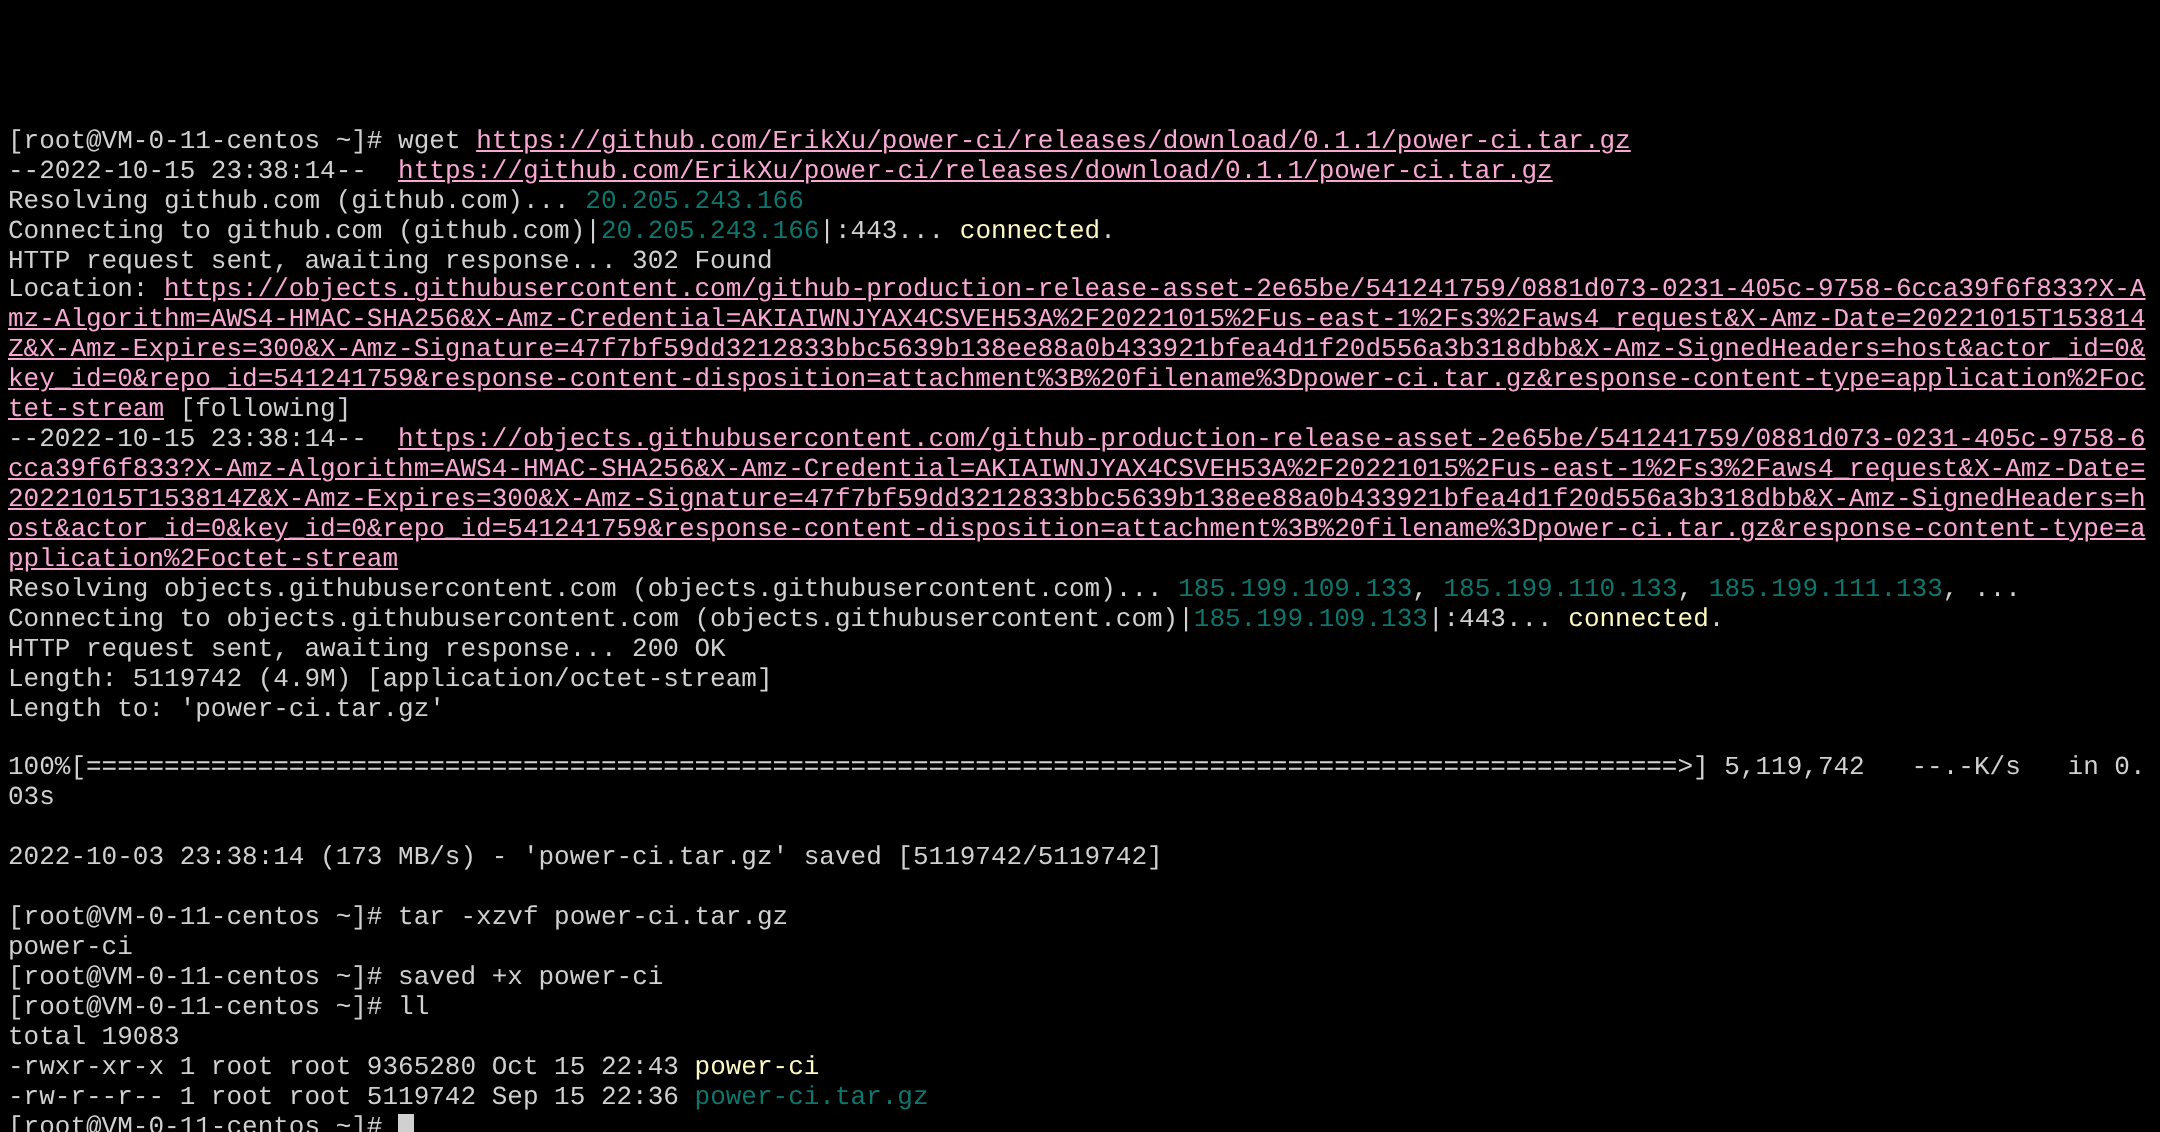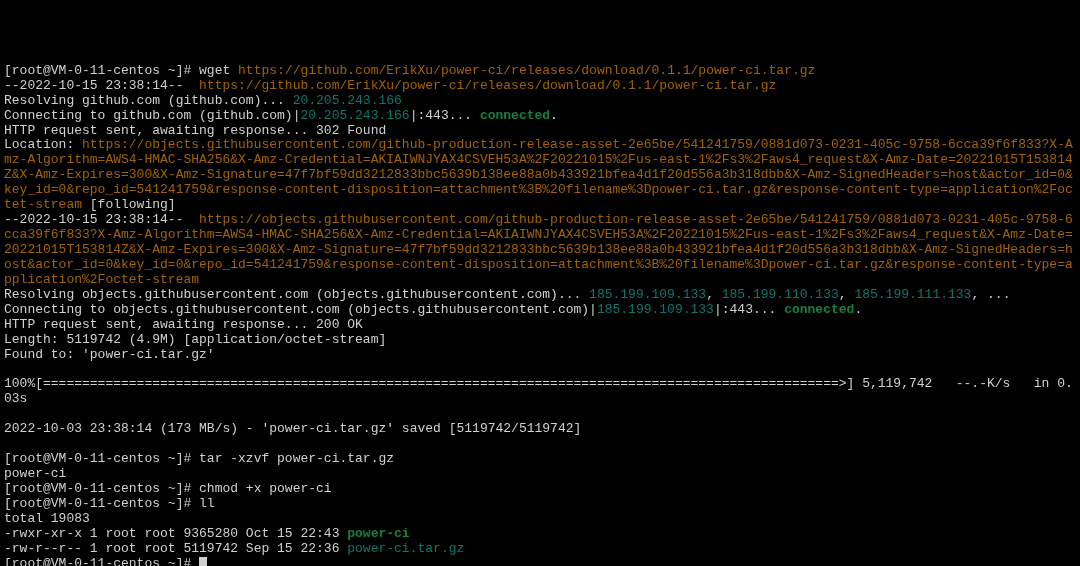--- a/index.html
+++ b/index.html
@@ -10,23 +10,23 @@
       font-family: "Consolas", "Monaco", "Courier New", monospace;
       font-size: 13px;
       line-height: 1.15;
       white-space: pre-wrap;
       word-break: break-all;
       width: 1072px;
       height: 558px;
       overflow: hidden;
     }
     .cmd { color: #d0d0d0; text-align: center; }
-    .underline { color: #a16207; }
+    .underline { text-decoration: underline; color: #f9a8d4; }
     .pink { color: #0f766e; }
-    .green { color: #15803d; font-weight: bold; }
+    .green { color: #fef9c3; }
     .cursor {
       display: inline-block;
       width: 8px;
       height: 14px;
       background: #d0d0d0;
       vertical-align: text-bottom;
     }
     span { white-space: pre-wrap; }
   </style>
 </head>
@@ -38,29 +38,29 @@
 <span>--2022-10-15 23:38:14--  </span><span class="underline">https://github.com/ErikXu/power-ci/releases/download/0.1.1/power-ci.tar.gz</span>
 <span>Resolving github.com (github.com)... </span><span class="pink">20.205.243.166</span>
 <span>Connecting to github.com (github.com)|</span><span class="pink">20.205.243.166</span><span>|:443... </span><span class="green">connected</span><span>.</span>
 <span>HTTP request sent, awaiting response... 302 Found</span>
 <span>Location: </span><span class="underline">https://objects.githubusercontent.com/github-production-release-asset-2e65be/541241759/0881d073-0231-405c-9758-6cca39f6f833?X-Amz-Algorithm=AWS4-HMAC-SHA256&amp;X-Amz-Credential=AKIAIWNJYAX4CSVEH53A%2F20221015%2Fus-east-1%2Fs3%2Faws4_request&amp;X-Amz-Date=20221015T153814Z&amp;X-Amz-Expires=300&amp;X-Amz-Signature=47f7bf59dd3212833bbc5639b138ee88a0b433921bfea4d1f20d556a3b318dbb&amp;X-Amz-SignedHeaders=host&amp;actor_id=0&amp;key_id=0&amp;repo_id=541241759&amp;response-content-disposition=attachment%3B%20filename%3Dpower-ci.tar.gz&amp;response-content-type=application%2Foctet-stream</span><span> [following]</span>
 <span>--2022-10-15 23:38:14--  </span><span class="underline">https://objects.githubusercontent.com/github-production-release-asset-2e65be/541241759/0881d073-0231-405c-9758-6cca39f6f833?X-Amz-Algorithm=AWS4-HMAC-SHA256&amp;X-Amz-Credential=AKIAIWNJYAX4CSVEH53A%2F20221015%2Fus-east-1%2Fs3%2Faws4_request&amp;X-Amz-Date=20221015T153814Z&amp;X-Amz-Expires=300&amp;X-Amz-Signature=47f7bf59dd3212833bbc5639b138ee88a0b433921bfea4d1f20d556a3b318dbb&amp;X-Amz-SignedHeaders=host&amp;actor_id=0&amp;key_id=0&amp;repo_id=541241759&amp;response-content-disposition=attachment%3B%20filename%3Dpower-ci.tar.gz&amp;response-content-type=application%2Foctet-stream</span>
 <span>Resolving objects.githubusercontent.com (objects.githubusercontent.com)... </span><span class="pink">185.199.109.133</span><span>, </span><span class="pink">185.199.110.133</span><span>, </span><span class="pink">185.199.111.133</span><span>, ...</span>
 <span>Connecting to objects.githubusercontent.com (objects.githubusercontent.com)|</span><span class="pink">185.199.109.133</span><span>|:443... </span><span class="green">connected</span><span>.</span>
 <span>HTTP request sent, awaiting response... 200 OK</span>
 <span>Length: 5119742 (4.9M) [application/octet-stream]</span>
-<span>Found to: 'power-ci.tar.gz'</span>
+<span>Length to: 'power-ci.tar.gz'</span>
 
 <span>100%[======================================================================================================&gt;] 5,119,742   --.-K/s   in 0.03s</span>
 
 <span>2022-10-03 23:38:14 (173 MB/s) - 'power-ci.tar.gz' saved [5119742/5119742]</span>
 
 <span>[root@VM-0-11-centos ~]# </span><span class="cmd">tar -xzvf power-ci.tar.gz</span>
 <span>power-ci</span>
-<span>[root@VM-0-11-centos ~]# </span><span class="cmd">chmod +x power-ci</span>
+<span>[root@VM-0-11-centos ~]# </span><span class="cmd">saved +x power-ci</span>
 <span>[root@VM-0-11-centos ~]# </span><span class="cmd">ll</span>
 <span>total 19083</span>
 <span>-rwxr-xr-x 1 root root 9365280 Oct 15 22:43 </span><span class="green">power-ci</span>
 <span>-rw-r--r-- 1 root root 5119742 Sep 15 22:36 </span><span class="pink">power-ci.tar.gz</span>
 <span>[root@VM-0-11-centos ~]# </span><span class="cursor"></span></div>
 
 
 
 
 </body></html>

